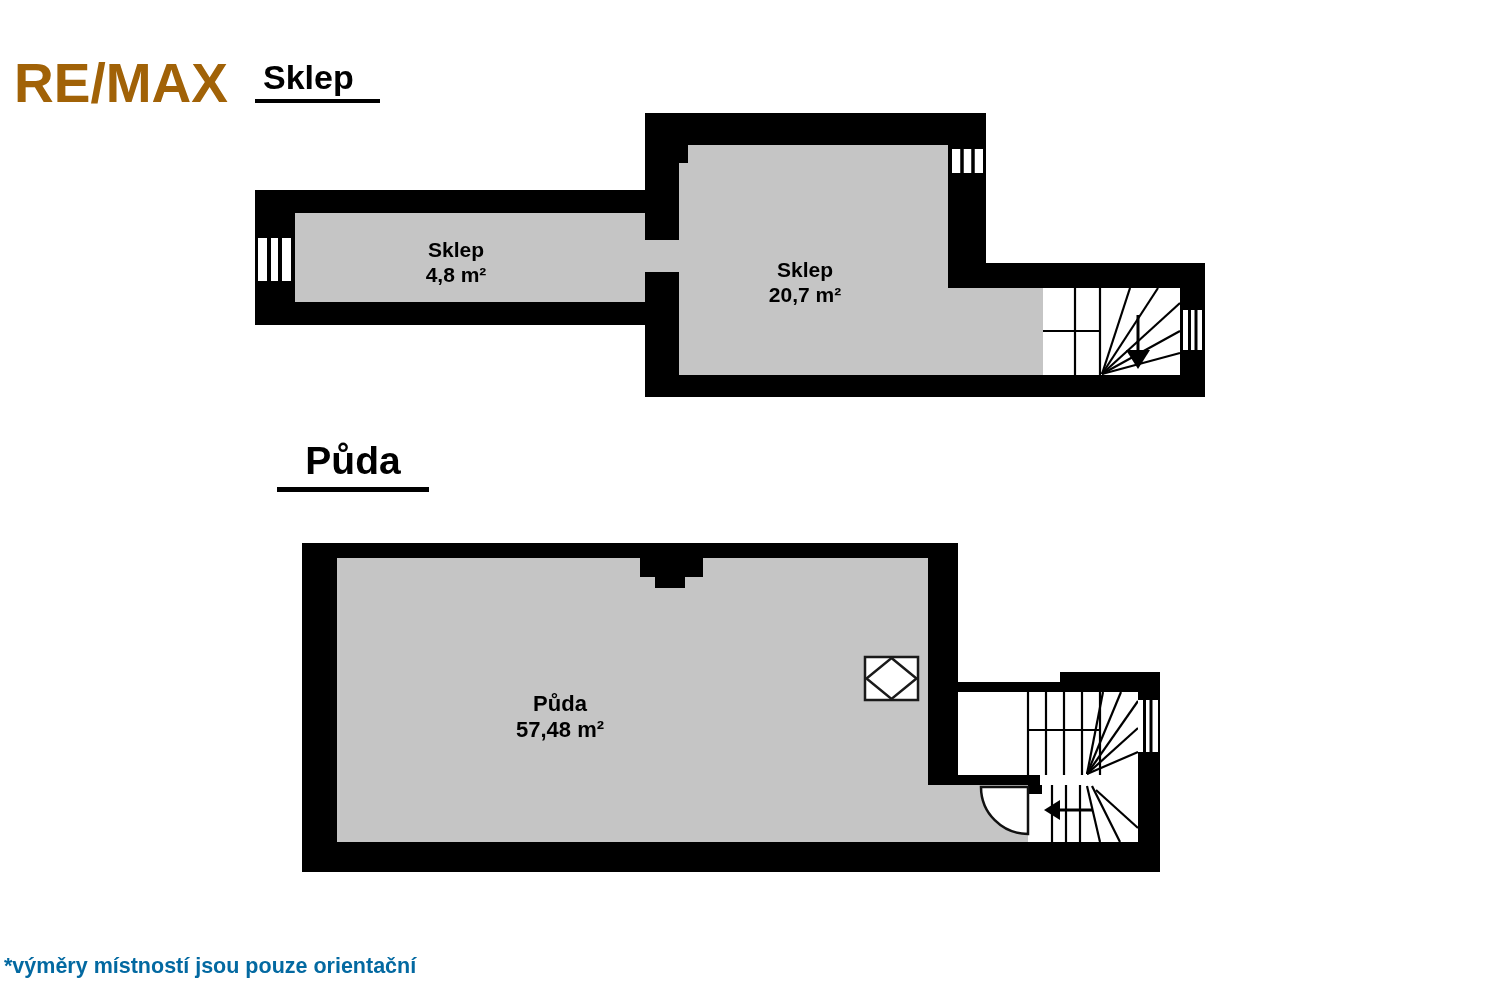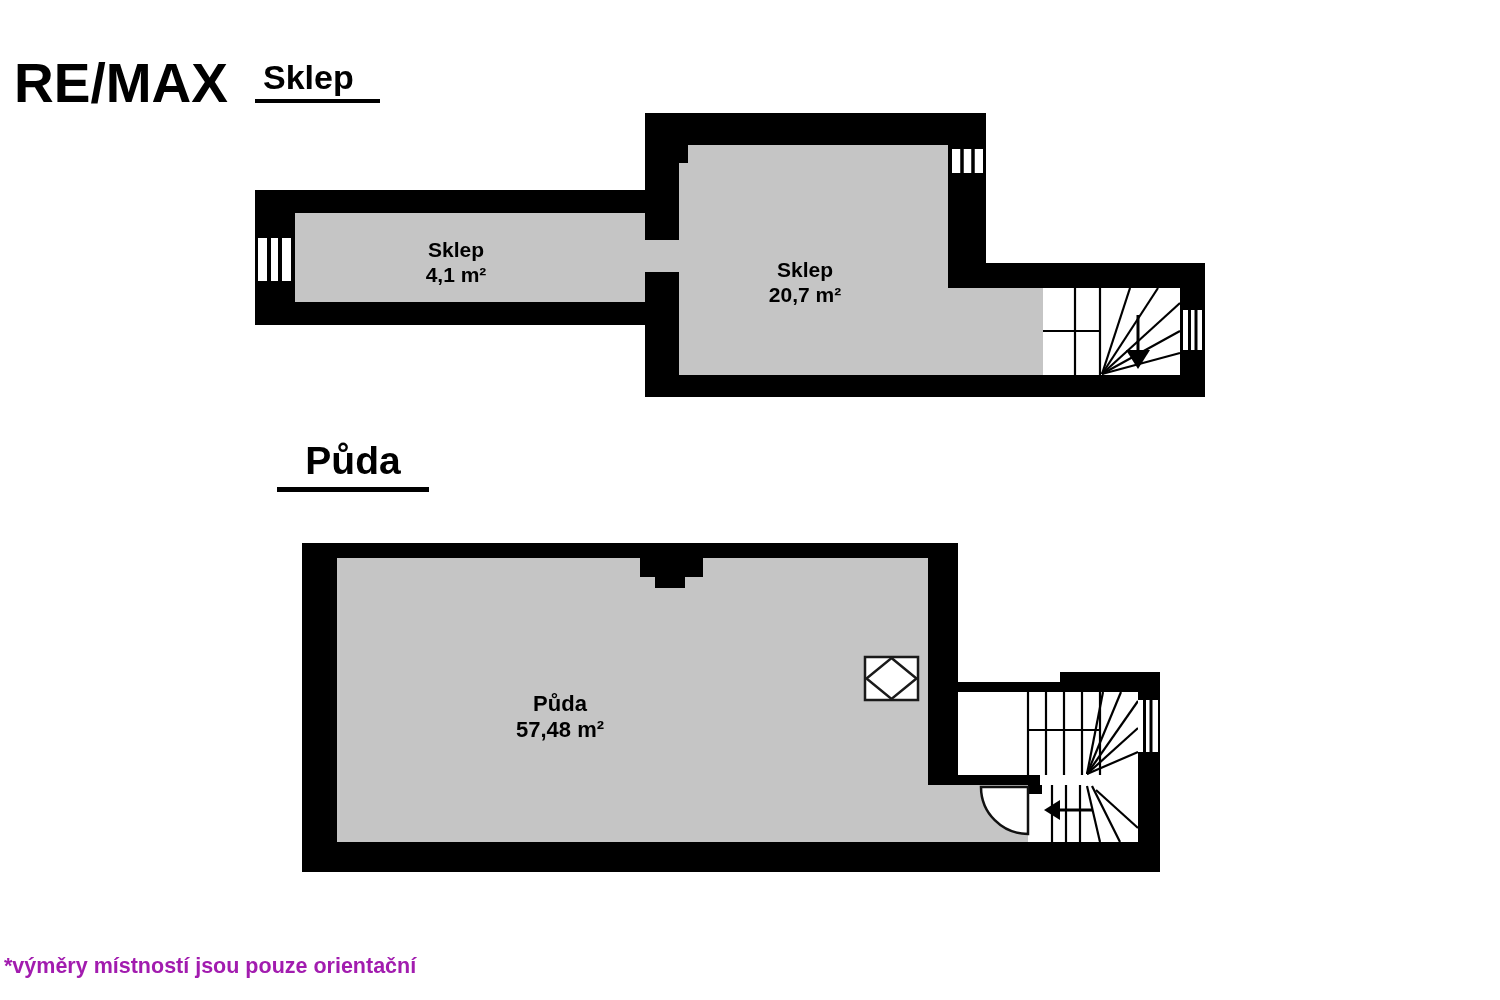--- a/index.html
+++ b/index.html
@@ -1,31 +1,31 @@
 <!DOCTYPE html>
 <html><head>
 <meta charset="utf-8">
 <style>
   html,body{margin:0;padding:0;background:#ffffff;}
   .stage{position:relative;width:1500px;height:1000px;background:#fff;overflow:hidden;
          font-family:"Liberation Sans","DejaVu Sans",sans-serif;}
   .plan-svg{position:absolute;left:0;top:0;}
   .logo{position:absolute;left:14px;top:56px;font-size:55px;font-weight:bold;
-        color:#000000;letter-spacing:0px;line-height:55px;}
+        color:#a16207;letter-spacing:0px;line-height:55px;}
   .floor-title{position:absolute;font-weight:bold;color:#000;border-bottom:4px solid #000;}
   .title-sklep{left:255px;top:58px;width:125px;font-size:34px;line-height:38px;
                padding:0 0 3px 8px;box-sizing:border-box;}
   .title-puda{left:277px;top:438px;width:152px;font-size:39px;line-height:46px;
               text-align:center;padding-bottom:3px;border-bottom-width:5px;box-sizing:border-box;}
   .room-label{position:absolute;width:200px;text-align:center;font-weight:bold;color:#000;}
   .room-label .ln{display:block;}
   .label-r1{left:356px;top:237px;font-size:21px;line-height:25px;}
   .label-r2{left:705px;top:257px;font-size:21px;line-height:25px;}
   .label-r3{left:460px;top:691px;font-size:22px;line-height:26px;}
-  .footnote{position:absolute;left:4px;top:954px;font-size:21.5px;font-weight:bold;color:#a21caf;}
+  .footnote{position:absolute;left:4px;top:954px;font-size:21.5px;font-weight:bold;color:#0369a1;}
 </style>
 </head>
 <body>
 
 <div class="stage">
 
   <svg class="plan-svg" width="1500" height="1000" viewBox="0 0 1500 1000">
 
     <g>
 
@@ -144,21 +144,21 @@
   </svg>
 
   <div class="logo">RE/MAX</div>
 
   <div class="floor-title title-sklep">Sklep</div>
 
   <div class="floor-title title-puda">Půda</div>
 
   <div class="room-label label-r1">
     <span class="ln">Sklep</span>
-    <span class="ln">4,1 m²</span>
+    <span class="ln">4,8 m²</span>
   </div>
 
   <div class="room-label label-r2">
     <span class="ln">Sklep</span>
     <span class="ln">20,7 m²</span>
   </div>
 
   <div class="room-label label-r3">
     <span class="ln">Půda</span>
     <span class="ln">57,48 m²</span>

